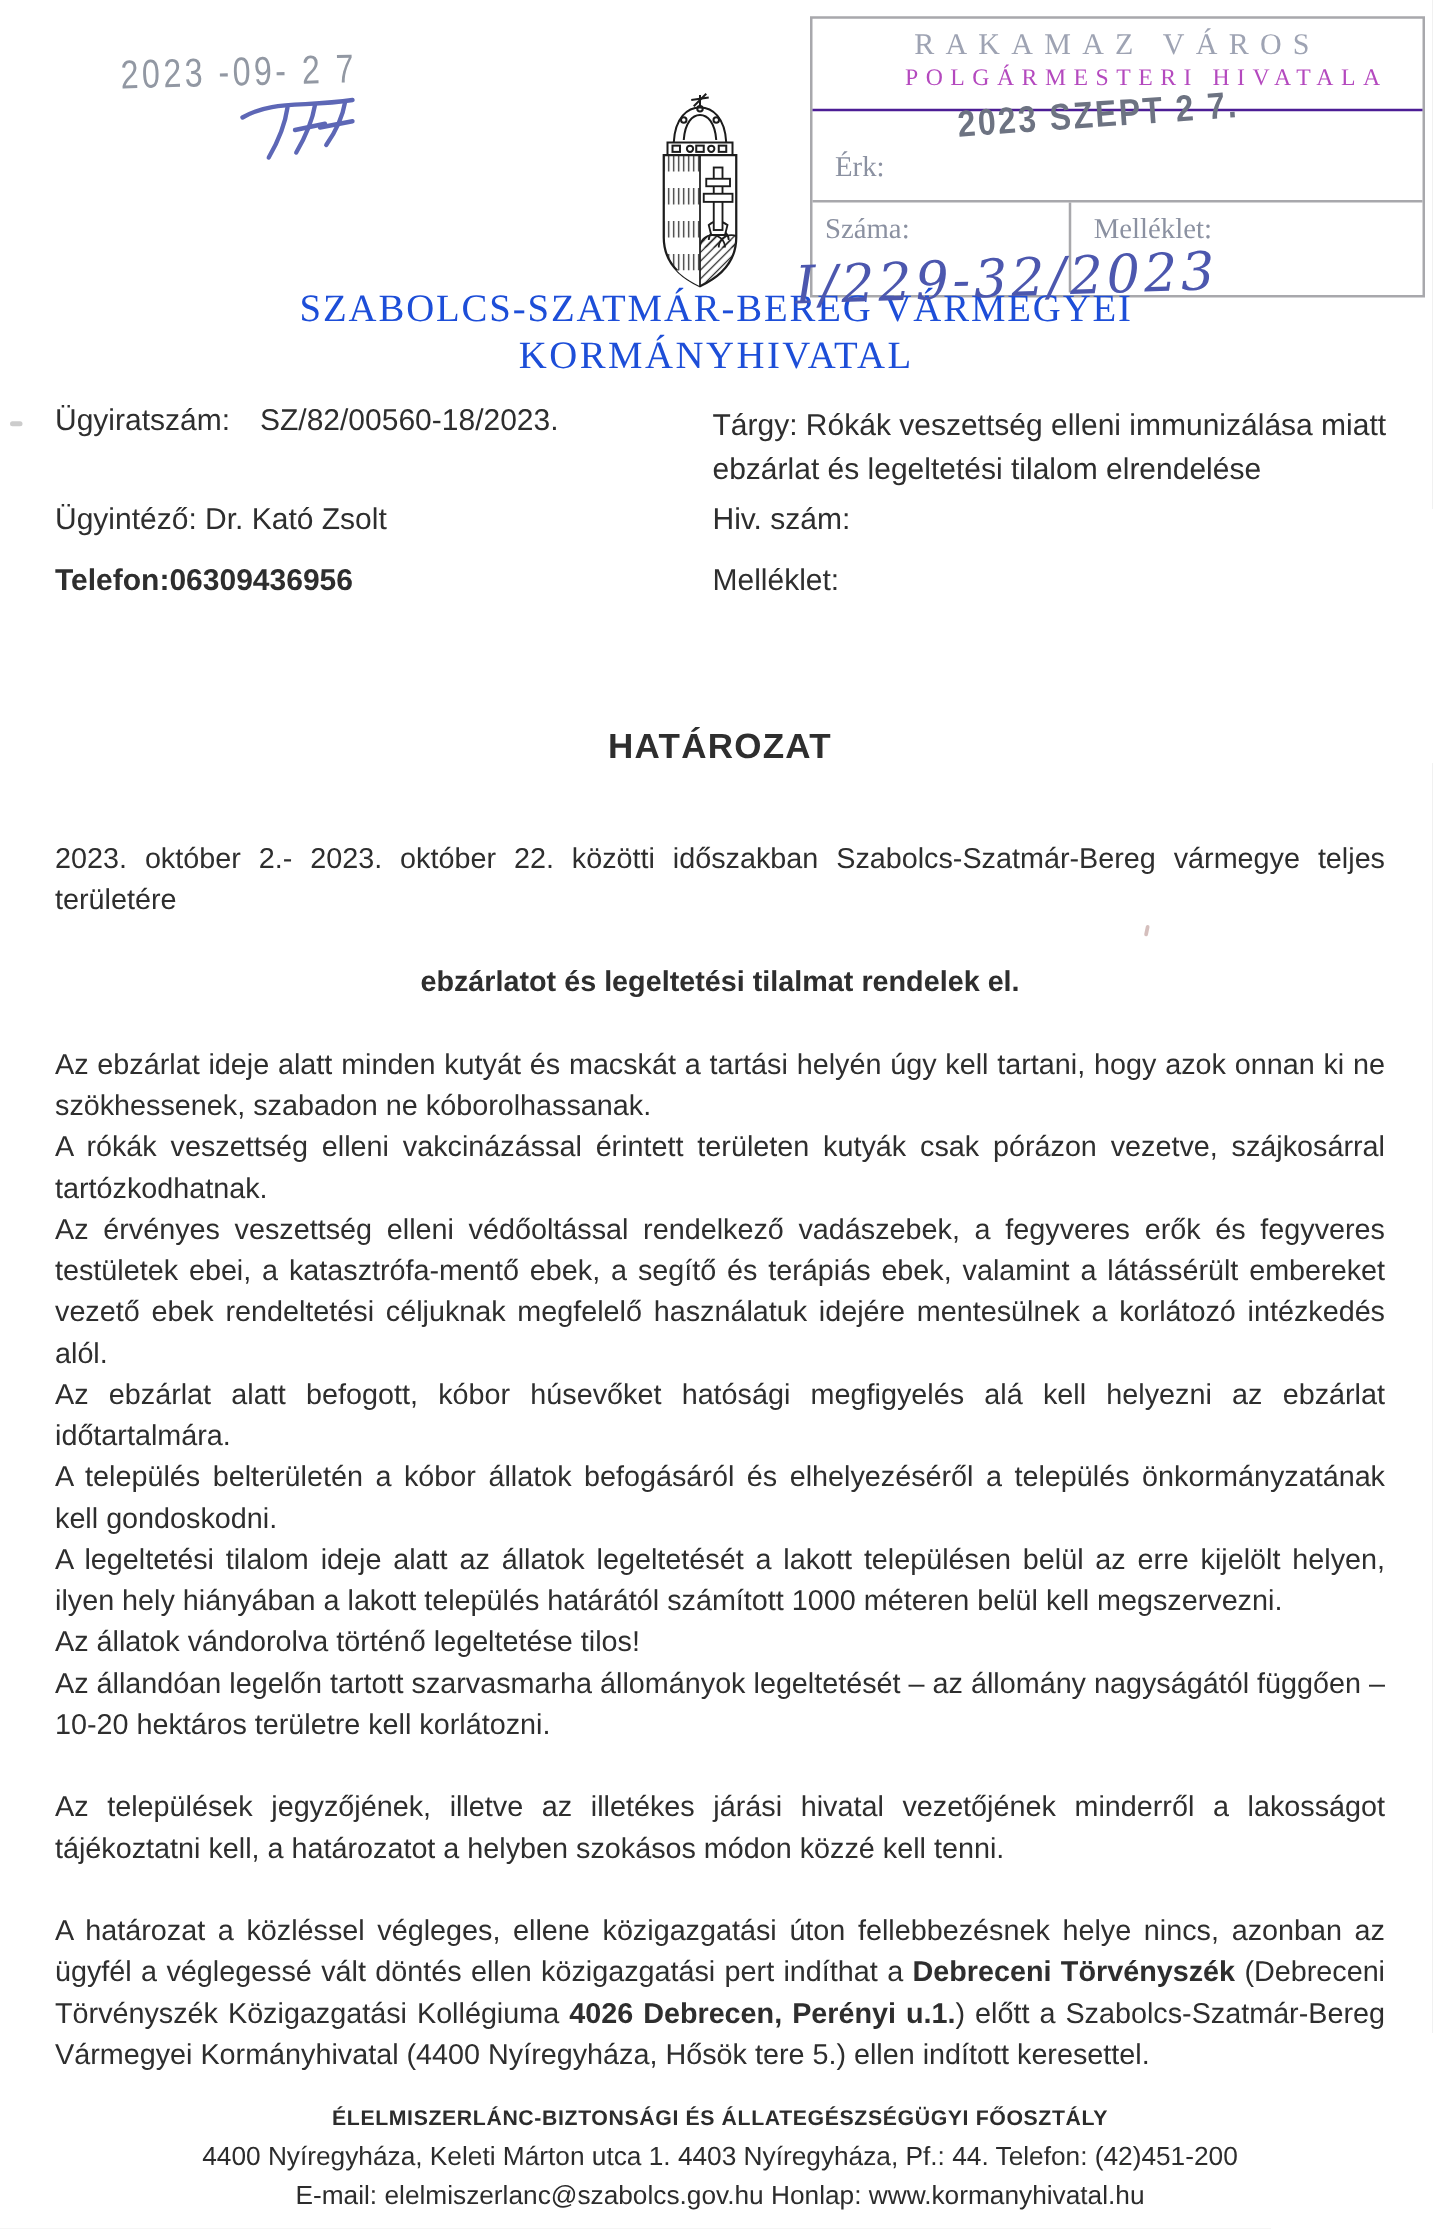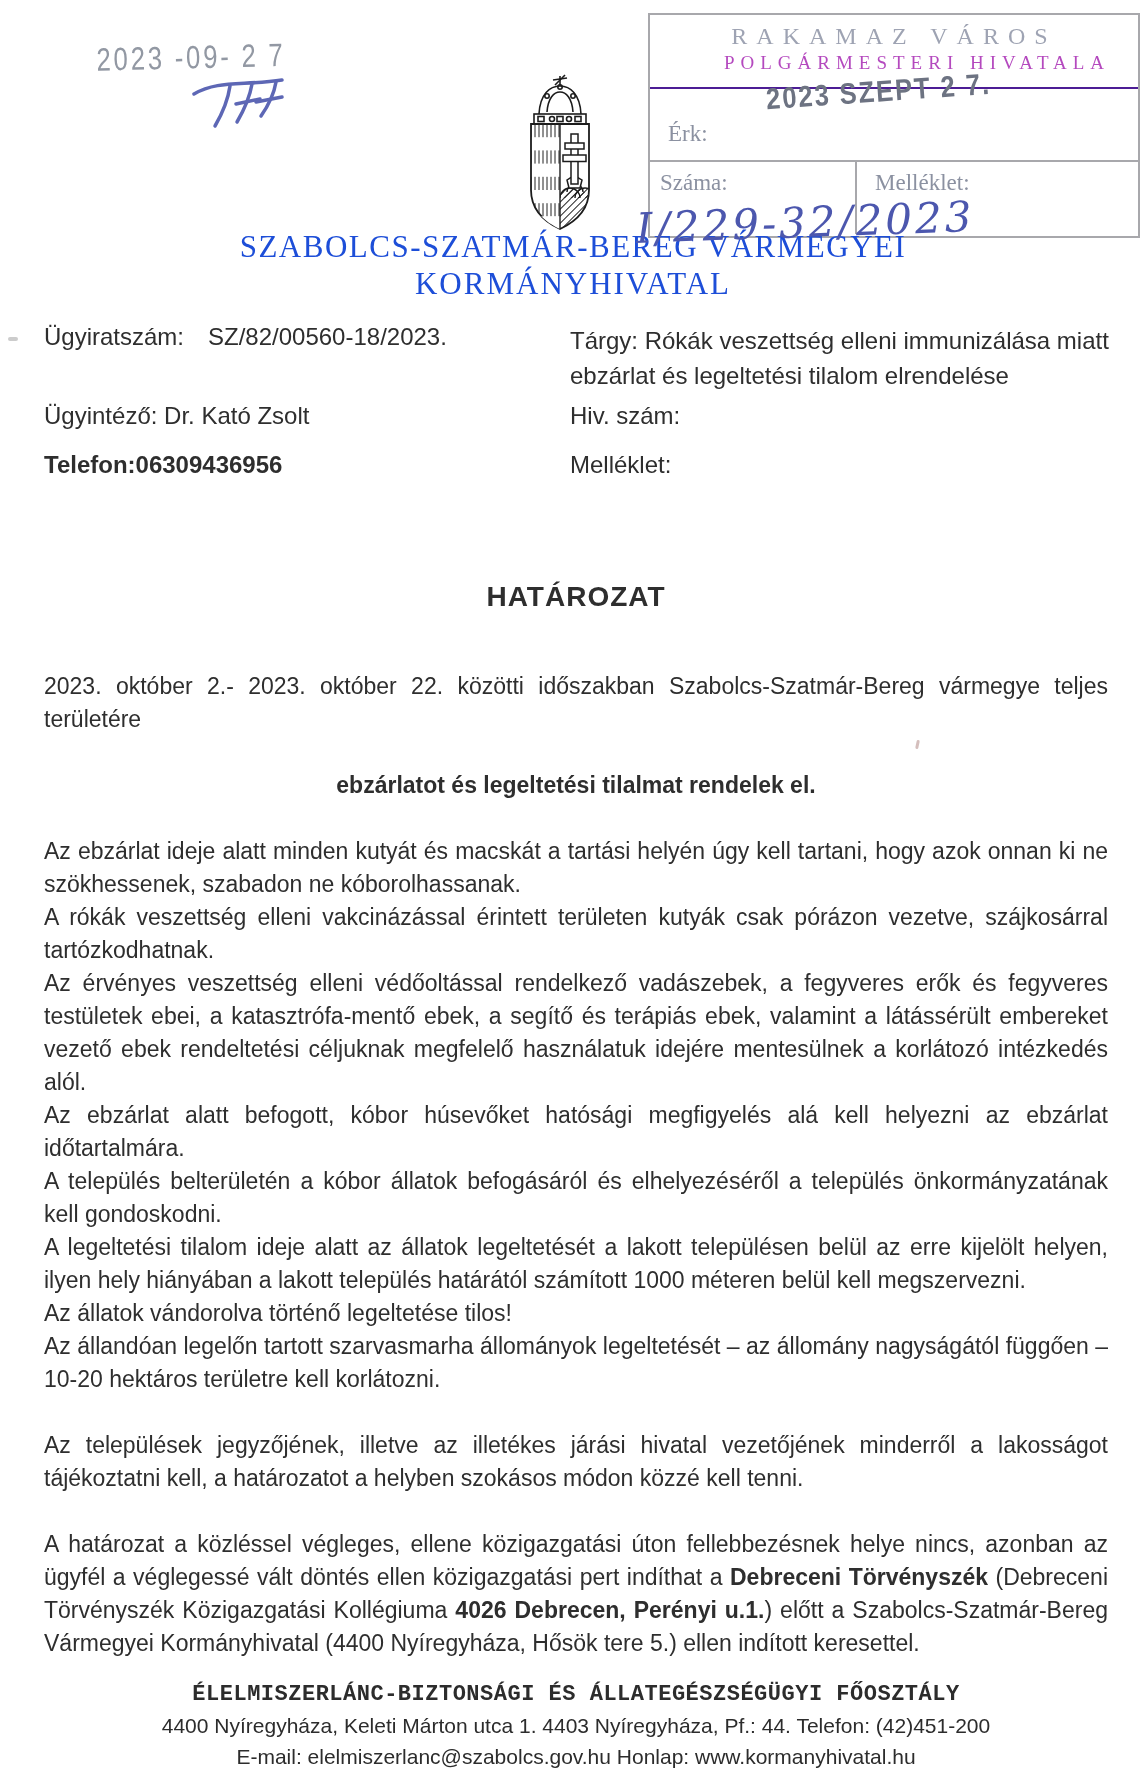--- a/index.html
+++ b/index.html
@@ -90,21 +90,21 @@
   .order-line{
     text-align:center;font-weight:bold;margin:33px 0;
   }
   .gap-top{margin-top:33px !important;}
   .bold-seg{font-weight:bold;}
   
   .footer{
     position:absolute;top:1679px;left:44px;width:1064px;
     text-align:center;line-height:31px;color:#2c2c2c;
   }
-  .footer-dept{font-weight:bold;font-size:22px;letter-spacing:.5px;font-family:Liberation Mono, monospace;}
+  .footer-dept{font-weight:bold;font-size:17px;letter-spacing:.5px;}
   .footer-address,.footer-contact{font-size:21px;}
   
   .artifact-1{position:absolute;left:916px;top:740px;width:3px;height:9px;
     background:#b28a86;opacity:.55;border-radius:2px;transform:rotate(12deg);}
   .artifact-2{position:absolute;left:8px;top:337px;width:10px;height:4px;
     background:#9a9a9a;opacity:.5;border-radius:2px;}
 </style>
 </head>
 <body>
 

